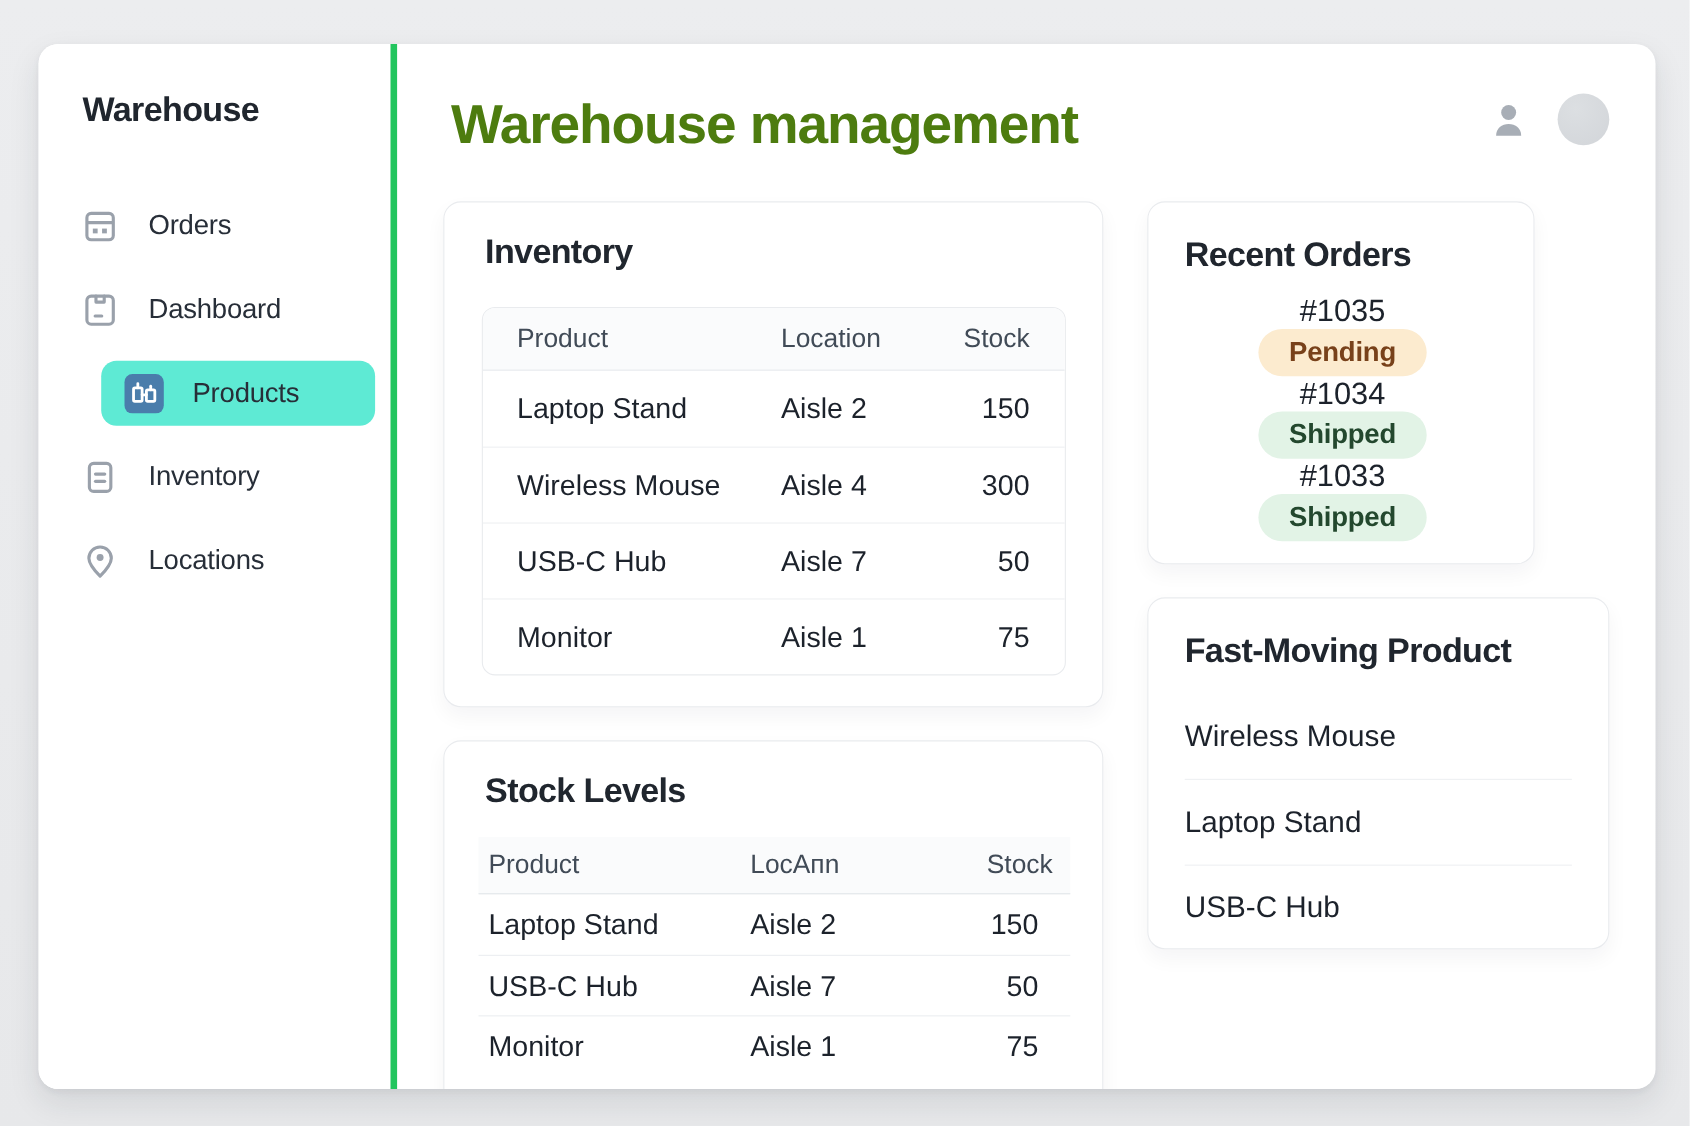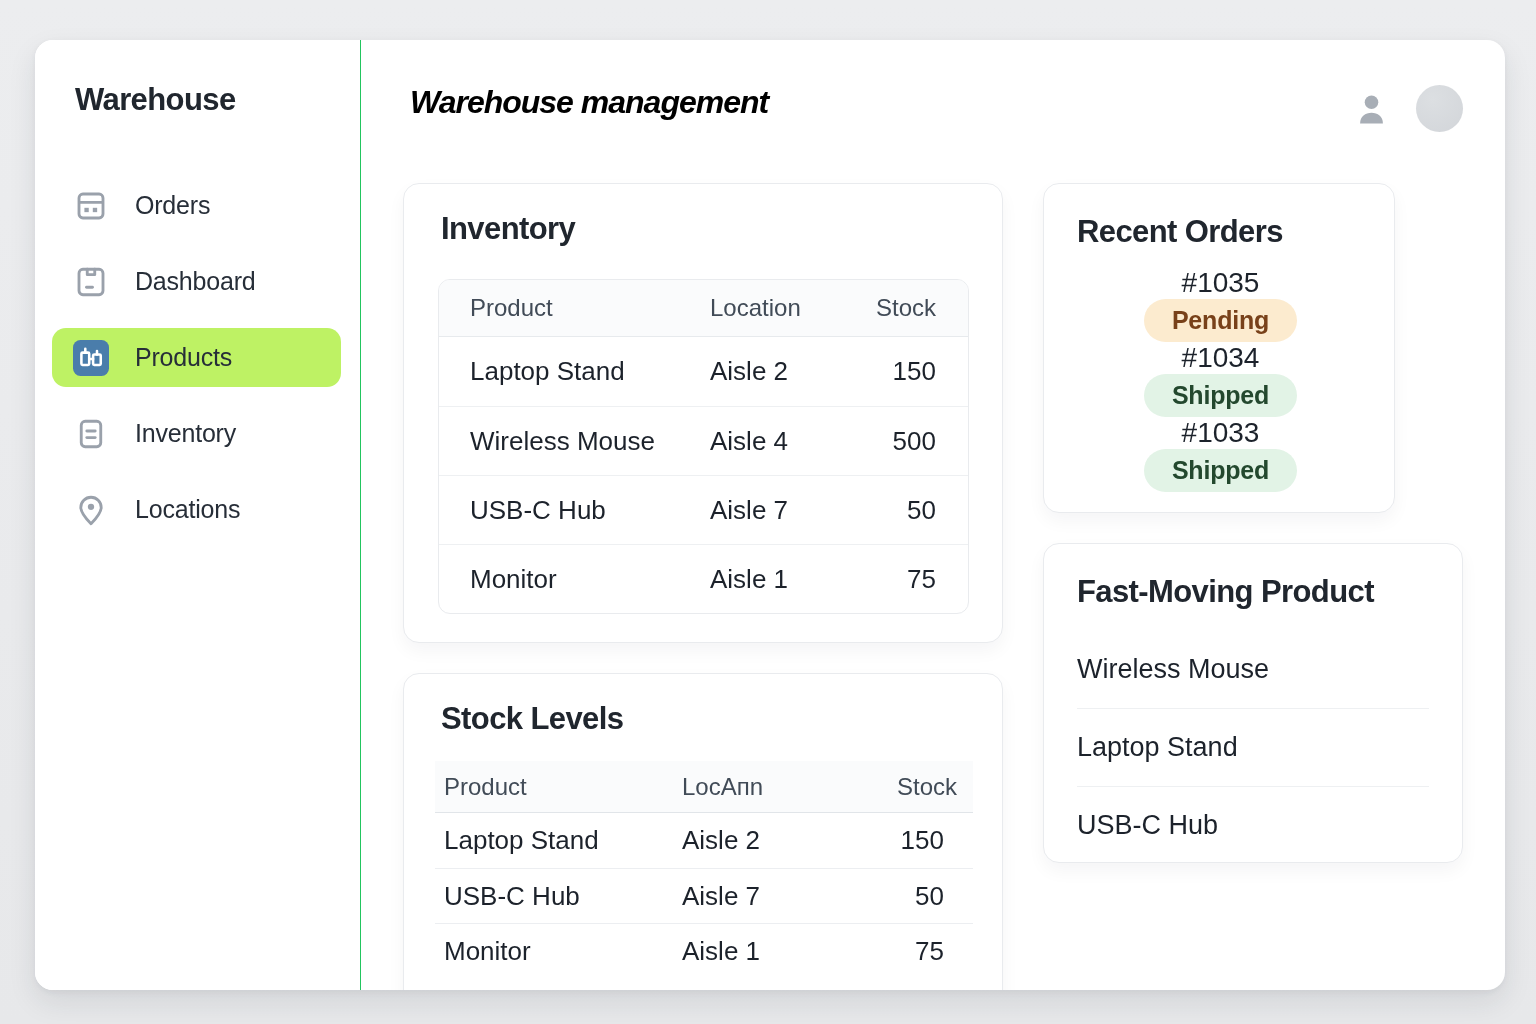--- a/index.html
+++ b/index.html
@@ -13,38 +13,38 @@
   }
   .window {
     position:absolute; left:35px; top:40px; width:1470px; height:950px;
     background:#ffffff; border-radius:18px;
     box-shadow:0 12px 28px rgba(30,38,50,.10), 0 2px 6px rgba(30,38,50,.05);
     overflow:hidden;
   }
   
   .sidebar {
     position:absolute; left:0; top:0; bottom:0; width:326px;
-    background:#fff; border-right:1px solid #22c55e;
+    background:#fff; border-right:6px solid #22c55e;
   }
   .sidebar-title {
     position:absolute; left:40px; top:42px;
     font-size:31px; font-weight:700; letter-spacing:-.6px; color:#20262e;
   }
   .nav { position:absolute; top:136px; left:17px; width:289px; }
   .nav-item {
     display:flex; align-items:center; height:59px; margin-bottom:17px;
     padding-left:21px; gap:26px; border-radius:14px; cursor:pointer;
   }
-  .nav-item.active { background:#bef264; }
+  .nav-item.active { background:#5eead4;margin-left:40px; }
   .nav-item .nicon { width:36px; height:36px; flex:0 0 36px; display:block; }
   .nav-label { font-size:25px; color:#272e38; letter-spacing:-.2px; }
   
   .page-title {
     position:absolute; left:375px; top:44px;
-    font-size:32px; font-weight:700; letter-spacing:-1px; color:#000000;font-style:italic;
+    font-size:50px; font-weight:700; letter-spacing:-1px; color:#4d7c0f;
   }
   .person { position:absolute; left:1318px; top:51px; width:37px; height:37px; }
   .avatar {
     position:absolute; left:1381px; top:45px; width:47px; height:47px;
     border-radius:50%;
     background:radial-gradient(circle at 35% 30%, #dcdfe2, #d2d5d9);
   }
   
   .card {
     position:absolute; background:#fff;
@@ -176,21 +176,21 @@
         <div class="th c3">Stock</div>
       </div>
       <div class="t-row t-body-row">
         <div class="td c1">Laptop Stand</div>
         <div class="td c2">Aisle 2</div>
         <div class="td c3">150</div>
       </div>
       <div class="t-row t-body-row">
         <div class="td c1">Wireless Mouse</div>
         <div class="td c2">Aisle 4</div>
-        <div class="td c3">500</div>
+        <div class="td c3">300</div>
       </div>
       <div class="t-row t-body-row">
         <div class="td c1">USB-C Hub</div>
         <div class="td c2">Aisle 7</div>
         <div class="td c3">50</div>
       </div>
       <div class="t-row t-body-row">
         <div class="td c1">Monitor</div>
         <div class="td c2">Aisle 1</div>
         <div class="td c3">75</div>

